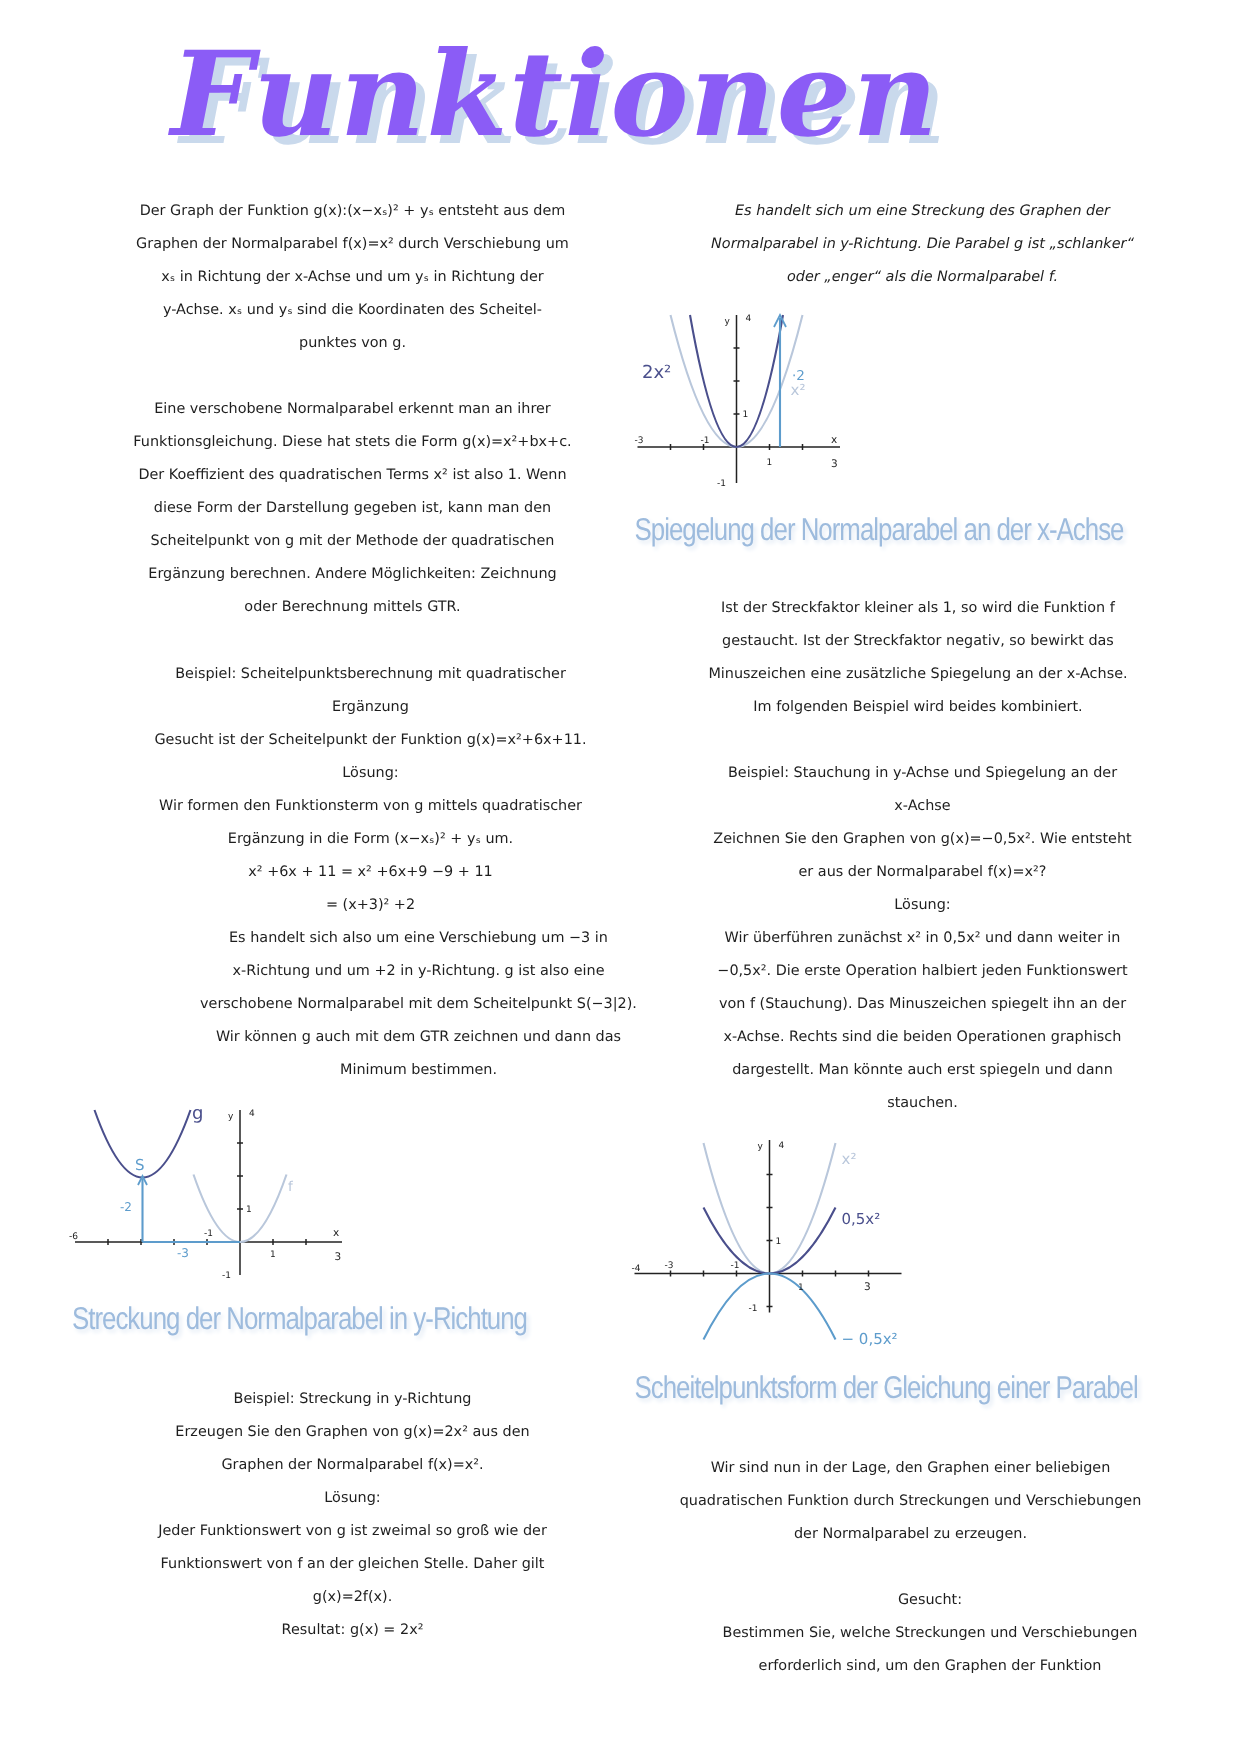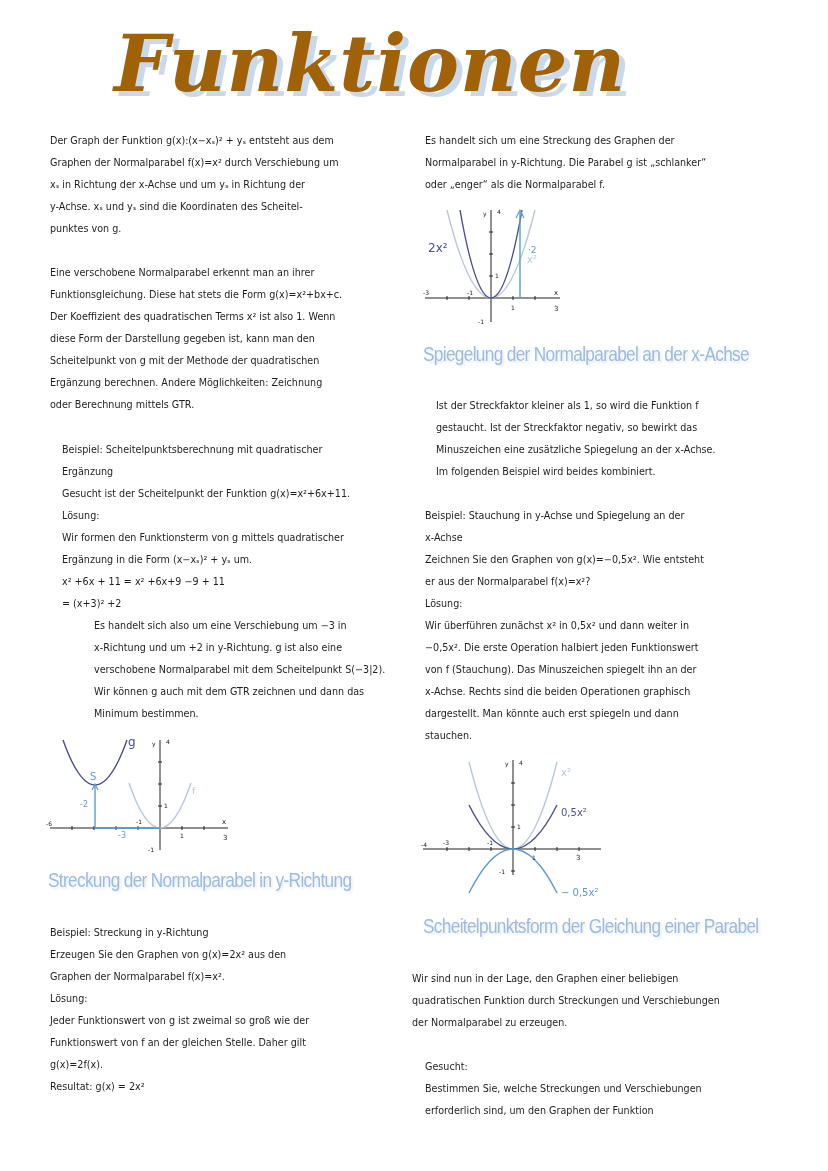--- a/index.html
+++ b/index.html
@@ -1,22 +1,22 @@
 <!DOCTYPE html>
 <html><head>
 <meta charset="utf-8">
 <style>
   html, body { margin: 0; padding: 0; background: #ffffff; }
   body { width: 828px; height: 1171px; position: relative; overflow: hidden;
          font-family: "DejaVu Sans", sans-serif; color: #1e1e1e; }
   .title { position: absolute; left: 0; top: 18px; width: 740px; text-align: center;
            font-family: "DejaVu Serif", serif; font-style: italic; font-weight: bold;
-           font-size: 78px; color: #a16207; letter-spacing: 1px;
+           font-size: 78px; color: #8b5cf6; letter-spacing: 1px;
            text-shadow: 6px 5px 0 #c9d9ec; }
-  .para { font-size: 9.6px; line-height: 22px; margin: 0; white-space: pre-line; }
+  .para { font-size: 9.6px; line-height: 22px; margin: 0; white-space: pre-line; text-align: center; }
   .heading { font-family: "Liberation Sans", sans-serif; font-size: 21px; color: #9dbbdd;
              letter-spacing: -0.8px; transform: scaleX(0.82); transform-origin: left center;
              white-space: nowrap; text-shadow: 2px 2px 3px #dfe8f3; }
   .block { position: absolute; }
   svg text { font-family: "DejaVu Sans", sans-serif; }
 </style>
 </head>
 <body>
 
 <div class="title">Funktionen</div>
@@ -89,21 +89,21 @@
 <div class="heading block" style="left:48px; top:868px;">Streckung der Normalparabel in y-Richtung</div>
 <p class="para block" style="left:50px; top:922px; width:370px;">Beispiel: Streckung in y-Richtung
 Erzeugen Sie den Graphen von g(x)=2x² aus den
 Graphen der Normalparabel f(x)=x².
 Lösung:
 Jeder Funktionswert von g ist zweimal so groß wie der
 Funktionswert von f an der gleichen Stelle. Daher gilt
 g(x)=2f(x).
 Resultat: g(x) = 2x²</p>
 
-<p class="para block" style="left:425px; top:130px; width:380px;">Es handelt sich um eine Streckung des Graphen der
+<p class="para block" style="left:425px; top:130px; width:380px;font-style:italic;">Es handelt sich um eine Streckung des Graphen der
 Normalparabel in y-Richtung. Die Parabel g ist „schlanker“
 oder „enger“ als die Normalparabel f.</p>
 
 <svg class="block" style="left:415px; top:200px;" width="200" height="130">
   <line x1="10" y1="98" x2="145" y2="98" stroke="#222" stroke-width="1"></line>
   <line x1="76" y1="10" x2="76" y2="122" stroke="#222" stroke-width="1"></line>
   <g stroke="#222" stroke-width="1">
     <line x1="32" y1="96" x2="32" y2="100"></line>
       <line x1="54" y1="96" x2="54" y2="100"></line>
     <line x1="98" y1="96" x2="98" y2="100"></line>
@@ -124,21 +124,21 @@
   <text x="96" y="110" font-size="6" fill="#222">1</text>
   <text x="139" y="111" font-size="7" fill="#222">3</text>
   <text x="80" y="78" font-size="6" fill="#222">1</text>
   <text x="63" y="124" font-size="6" fill="#222">-1</text>
   <text x="82" y="14" font-size="6" fill="#222">4</text>
   <text x="139" y="95" font-size="7" fill="#222">x</text>
   <text x="68" y="16" font-size="6" fill="#222">y</text>
 </svg>
 
 <div class="heading block" style="left:423px; top:342px;">Spiegelung der Normalparabel an der x-Achse</div>
-<p class="para block" style="left:436px; top:395px; width:380px;">Ist der Streckfaktor kleiner als 1, so wird die Funktion f
+<p class="para block" style="left:422px; top:395px; width:380px;">Ist der Streckfaktor kleiner als 1, so wird die Funktion f
 gestaucht. Ist der Streckfaktor negativ, so bewirkt das
 Minuszeichen eine zusätzliche Spiegelung an der x-Achse.
 Im folgenden Beispiel wird beides kombiniert.</p>
 <p class="para block" style="left:425px; top:505px; width:380px;">Beispiel: Stauchung in y-Achse und Spiegelung an der
 x-Achse
 Zeichnen Sie den Graphen von g(x)=−0,5x². Wie entsteht
 er aus der Normalparabel f(x)=x²?
 Lösung:
 Wir überführen zunächst x² in 0,5x² und dann weiter in
 −0,5x². Die erste Operation halbiert jeden Funktionswert

